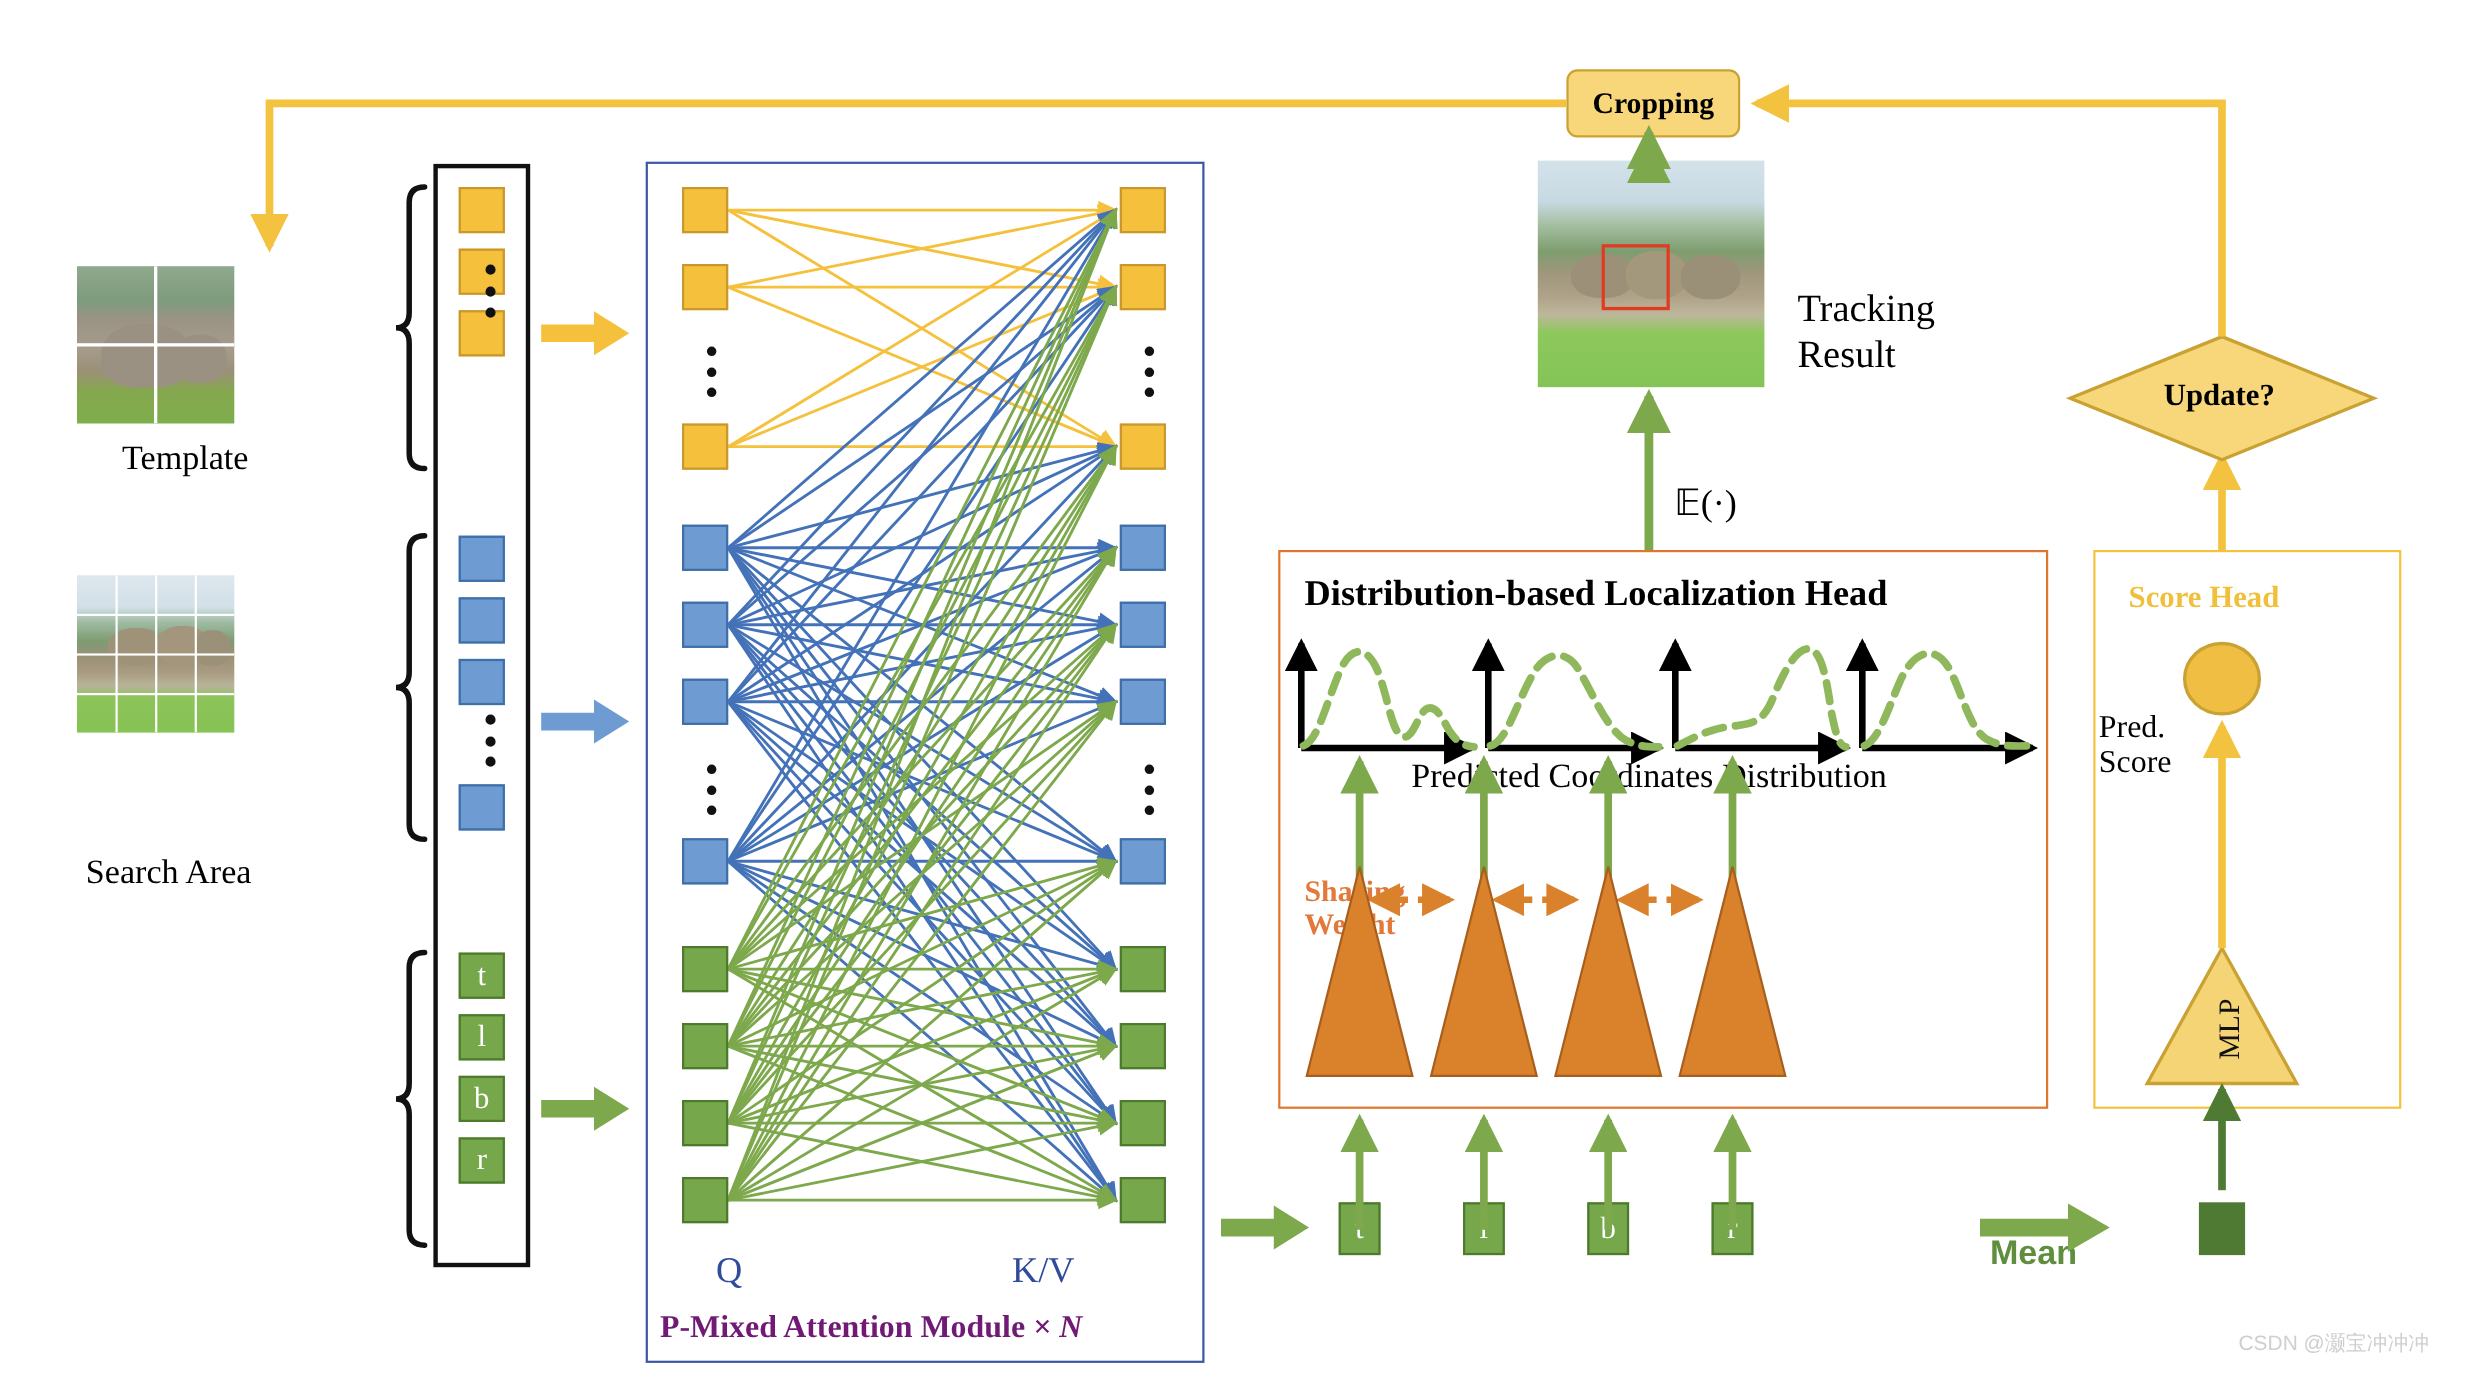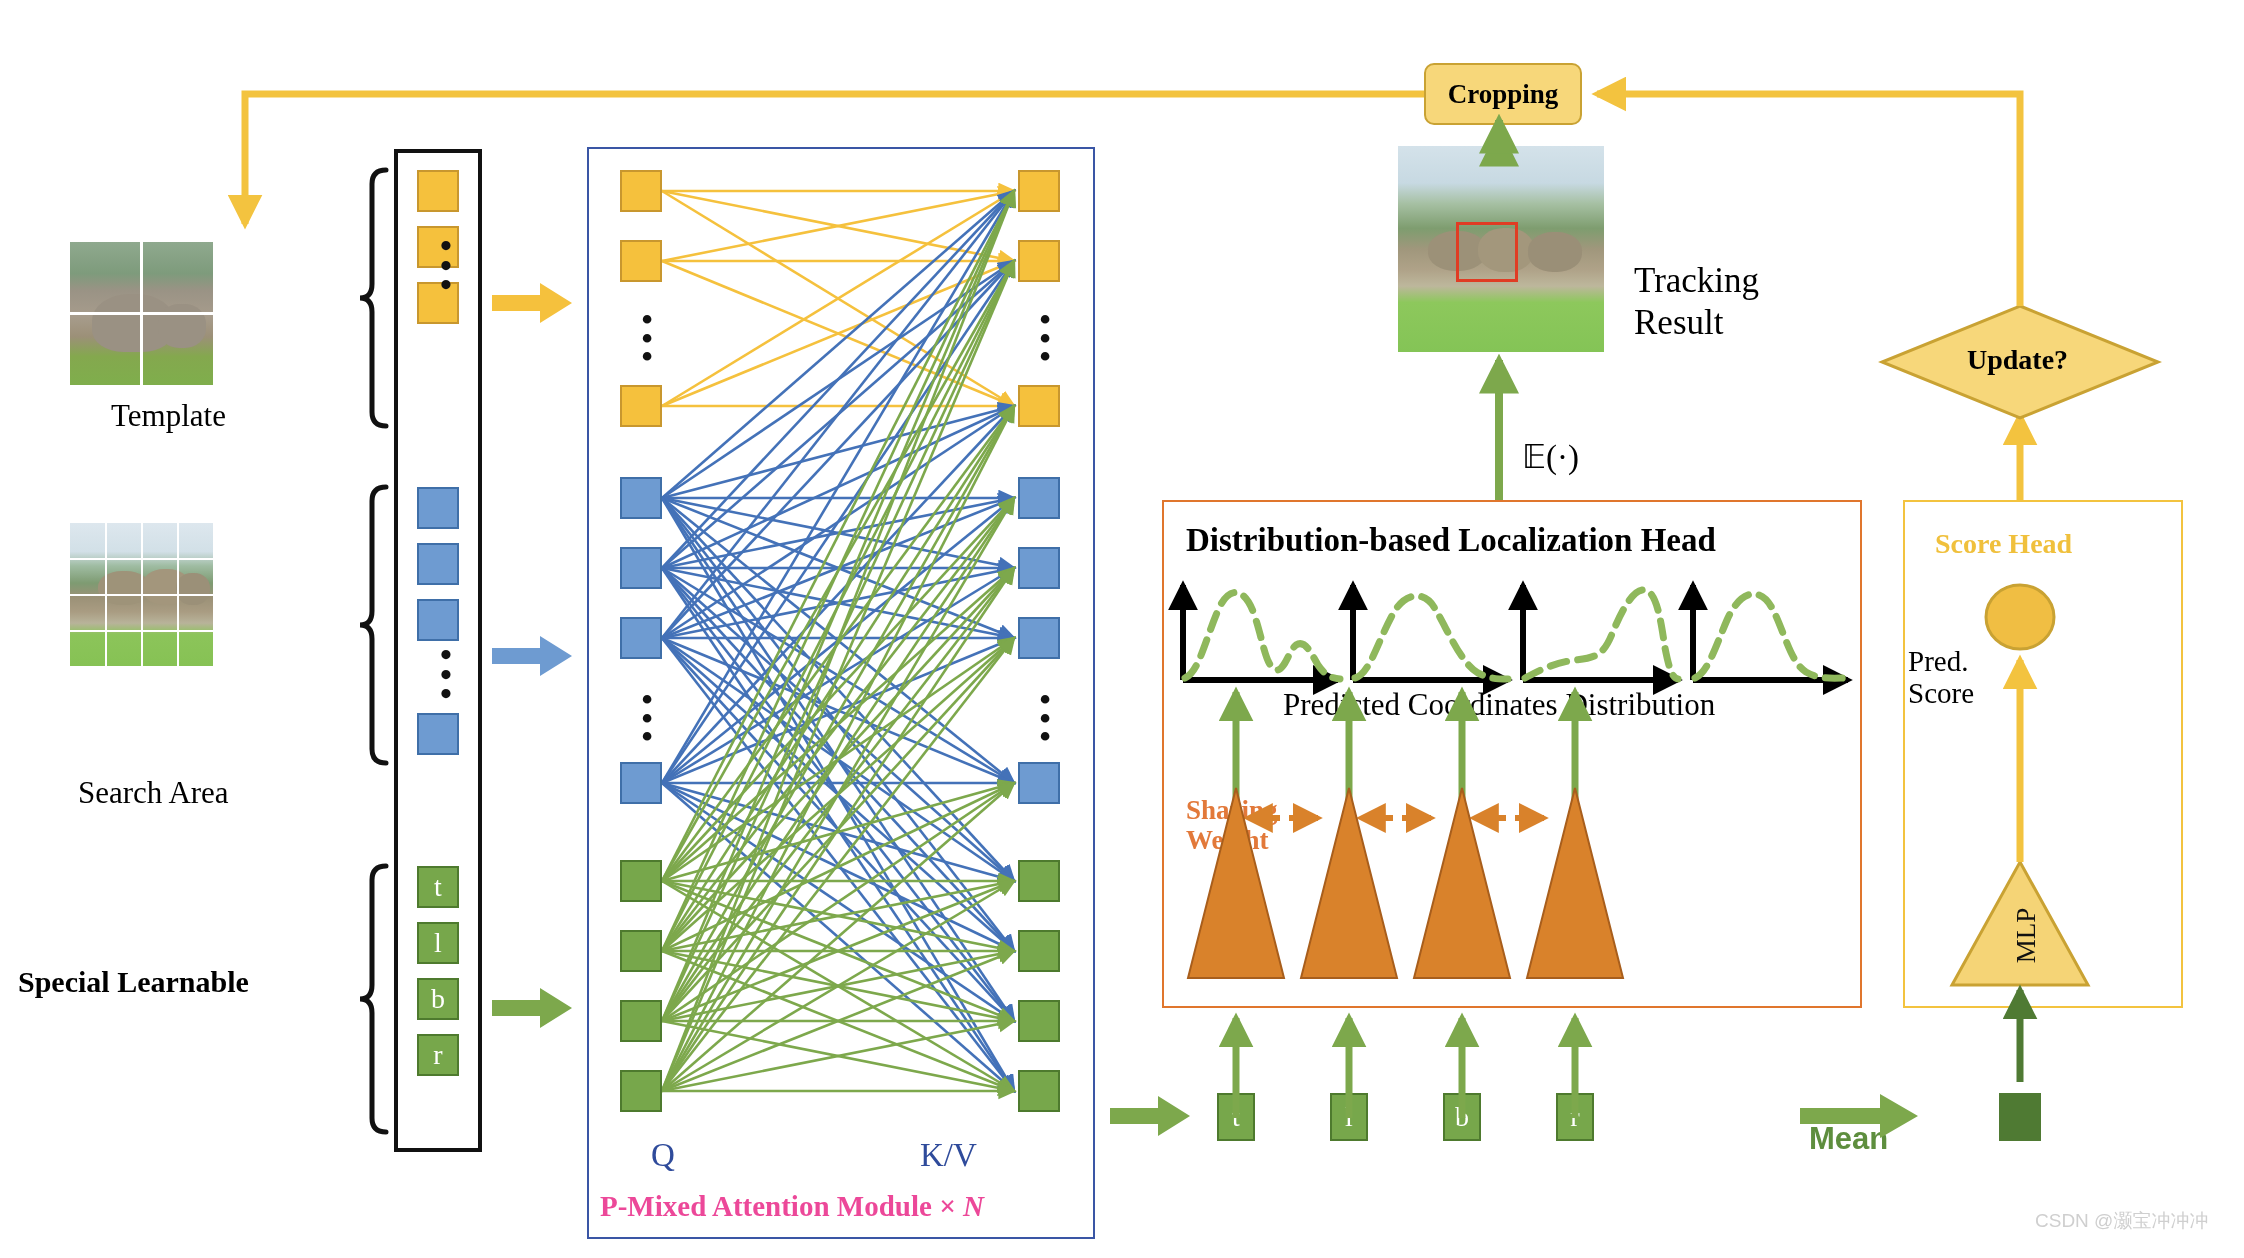--- a/index.html
+++ b/index.html
@@ -23,21 +23,21 @@
   .tok.b{background:#6E9BD1;border:2px solid #3F6FA8;}
   .tok.g{background:#77A74B;border:2px solid #4E7A2E;}
 
   
   .panel{position:absolute;box-sizing:border-box;background:transparent;}
   .panel.attn{border:2px solid #3A56A5;}
   .panel.loc{border:2px solid #E0762D;}
   .panel.score{border:2px solid #F3C33F;}
 
   .title-attn{font-family:"Liberation Serif", serif;font-weight:bold;
-              color:#ec4899;font-size:29px;white-space:nowrap;}
+              color:#701a75;font-size:29px;white-space:nowrap;}
   .title-loc{font-family:"Liberation Serif", serif;font-weight:bold;
              color:#000000;font-size:33px;white-space:nowrap;}
   .title-score{font-family:"Liberation Serif", serif;font-weight:bold;
                color:#F0C03C;font-size:28px;white-space:nowrap;text-align:right;}
   .qk{font-family:"Liberation Serif", serif;color:#2F4B9B;font-size:33px;}
   .sharing{font-family:"Liberation Serif", serif;font-weight:bold;
            color:#E2793A;font-size:27px;line-height:1.12;white-space:nowrap;}
   .mean{font-family:"Liberation Sans", sans-serif;font-weight:bold;
         color:#5E8E3E;font-size:31px;white-space:nowrap;}
   .mlp-txt{font-family:"Liberation Serif", serif;font-size:27px;color:#111;
@@ -218,21 +218,20 @@
     <div class="gridline" style="left:35px;top:0;width:2px;height:143px;"></div>
     <div class="gridline" style="left:71px;top:0;width:2px;height:143px;"></div>
     <div class="gridline" style="left:107px;top:0;width:2px;height:143px;"></div>
     <div class="gridline" style="left:0;top:35px;width:143px;height:2px;"></div>
     <div class="gridline" style="left:0;top:71px;width:143px;height:2px;"></div>
     <div class="gridline" style="left:0;top:107px;width:143px;height:2px;"></div>
   </div>
   <div class="abs lbl-serif" style="left:78px;top:775px;font-size:31px;">Search Area</div>
 
   <div class="abs lbl-bold-serif" style="left:18px;top:965px;font-size:30px;line-height:1.15;width:330px;">
-    <div>Special Learnable</div>
   </div>
 
   <div class="abs" style="left:394px;top:149px;width:88px;height:1003px;border:4px solid #111;box-sizing:border-box;"></div>
 
   <div id="token-col">
       <div class="tok y" style="left: 417px; top: 170px; width: 42px; height: 42px; font-size: 28px;"></div>
       <div class="tok y" style="left: 417px; top: 226px; width: 42px; height: 42px; font-size: 28px;"></div>
       <div class="tok y" style="left: 417px; top: 282px; width: 42px; height: 42px; font-size: 28px;"></div>
       <div class="tok b" style="left: 417px; top: 487px; width: 42px; height: 42px; font-size: 28px;"></div>
       <div class="tok b" style="left: 417px; top: 543px; width: 42px; height: 42px; font-size: 28px;"></div>

